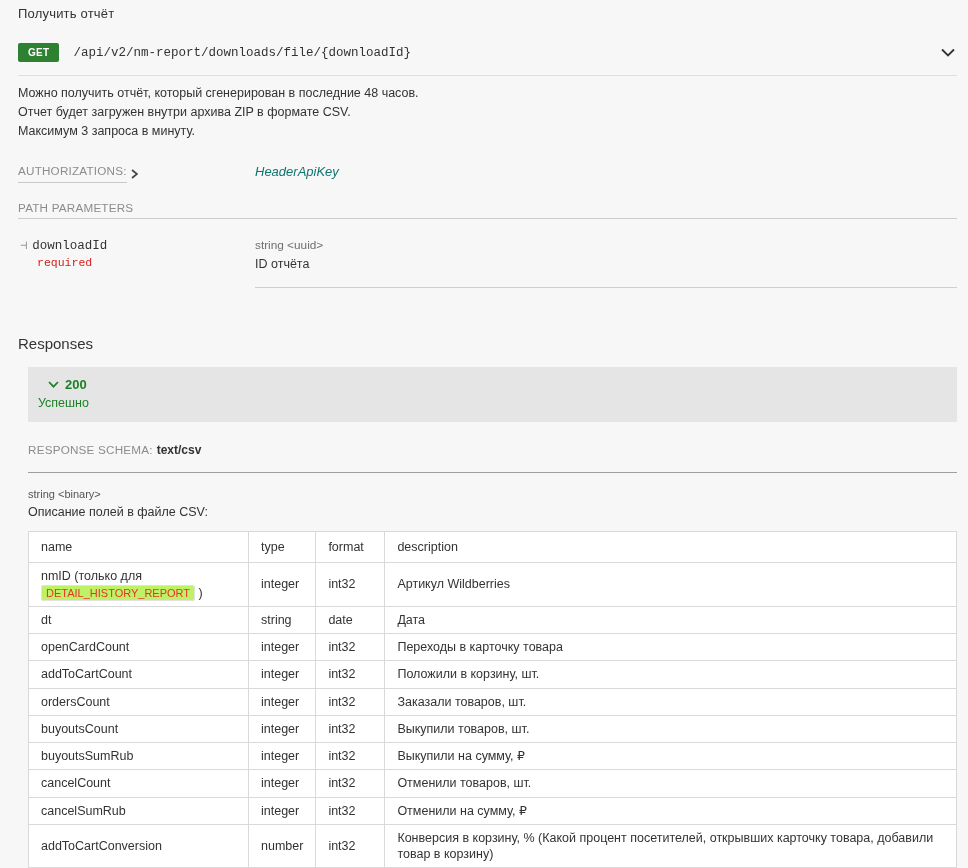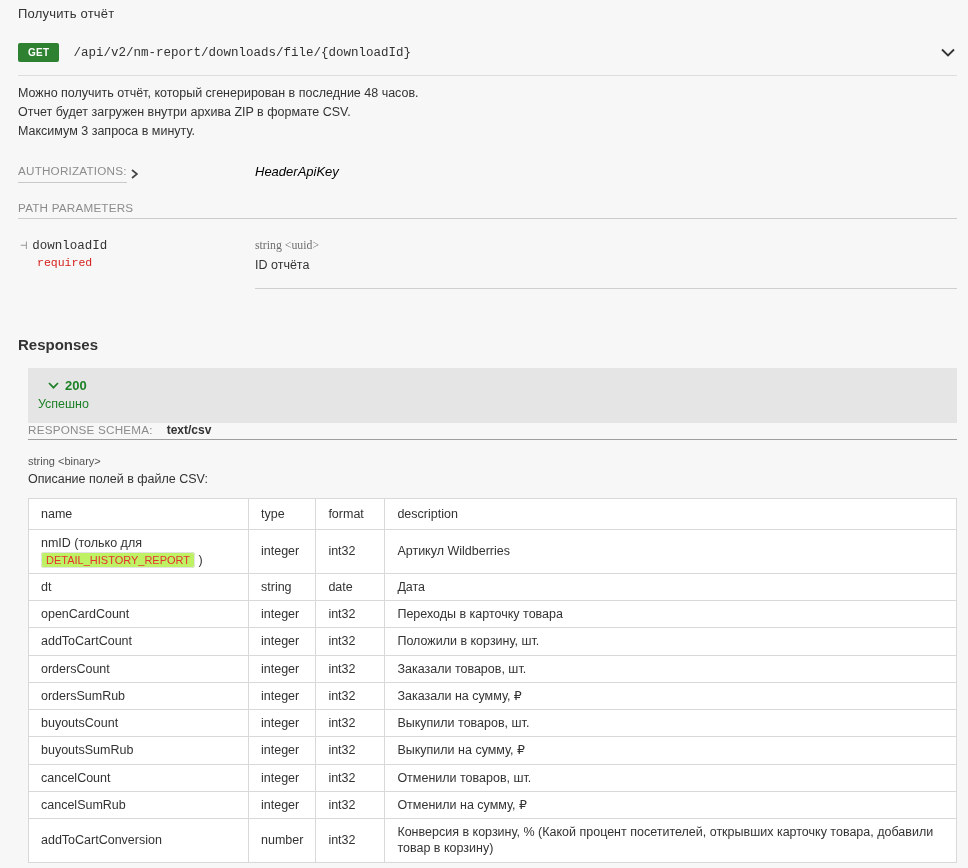--- a/index.html
+++ b/index.html
@@ -37,53 +37,53 @@
 
   
   .two-col { display: grid; grid-template-columns: 237px 1fr; }
 
   .section-label {
     font-size: 11.7px; color: #8c8c8c; letter-spacing: .2px;
   }
   .auth-row { margin-top: 25px; align-items: flex-start; }
   .auth-left { display: flex; align-items: center; gap: 4px; cursor: pointer; width: fit-content; }
   .auth-left .section-label { border-bottom: 1px solid #c9c9c9; padding-bottom: 5px; }
-  .auth-value { font-style: italic; font-size: 13px; color: #000000; }
+  .auth-value { font-style: italic; font-size: 13px; color: #0f766e; }
 
   .path-params-label {
     margin-top: 18px; padding-bottom: 4px;
     border-bottom: 1px solid #cccccc;
   }
 
   .param-row { padding-top: 19px; }
   .param-left { padding-left: 2px; }
   .param-name-line { display: flex; align-items: center; gap: 5px; }
   .tree-marker { color: #9a9a9a; font-size: 12px; }
   .param-name { font-size: 12.5px; color: #333; }
   .param-required { font-size: 11.5px; color: #d41f1c; margin: 3px 0 0 17px; }
   .param-right { padding-bottom: 16px; border-bottom: 1px solid #cfcfcf; }
-  .param-type { font-size: 11.8px; color: #6f6f6f; font-family: Liberation Serif, serif; }
+  .param-type { font-size: 11.8px; color: #6f6f6f; }
   .param-desc { margin-top: 5px; font-size: 12.5px; color: #333; }
 
   
-  .responses-heading { margin-top: 47px; font-size: 15px; font-weight: 700; color: #333; }
+  .responses-heading { margin-top: 47px; font-size: 15px; font-weight: 400; color: #333; }
 
   .response-section { margin-left: 10px; }
   .response-panel {
     margin-top: 15px;
     background: #e5e5e5;
     padding: 10px 10px 12px 10px;
   }
   .response-toggle { display: flex; align-items: center; gap: 6px; padding-left: 10px; cursor: pointer; }
   .response-code { color: #1d8127; font-weight: 700; font-size: 13px; }
   .response-desc { color: #1d8127; font-size: 12.5px; margin-top: 4px; }
 
   .schema-row {
-    display: flex; align-items: baseline; gap: 14px;
-    padding-bottom: 2px; border-bottom: 1px solid #9e9e9e;
+    margin-top: 21px; display: flex; align-items: baseline; gap: 4px;
+    padding-bottom: 15px; border-bottom: 1px solid #9e9e9e;
   }
   .schema-content-type { font-size: 12px; color: #333; font-weight: 600; }
 
   .type-line { margin-top: 15px; font-size: 11px; color: #555; }
   .csv-desc { margin-top: 5px; font-size: 12.5px; color: #333; }
 
   
   table.fields {
     margin-top: 12px;
     width: 100%;
@@ -223,26 +223,20 @@
             <td>int32</td>
             <td>Положили в корзину, шт.</td>
           </tr>
           <tr>
             <td>ordersCount</td>
             <td>integer</td>
             <td>int32</td>
             <td>Заказали товаров, шт.</td>
           </tr>
           <tr>
-            <td>ordersSumRub</td>
-            <td>integer</td>
-            <td>int32</td>
-            <td>Заказали на сумму, ₽</td>
-          </tr>
-          <tr>
             <td>buyoutsCount</td>
             <td>integer</td>
             <td>int32</td>
             <td>Выкупили товаров, шт.</td>
           </tr>
           <tr>
             <td>buyoutsSumRub</td>
             <td>integer</td>
             <td>int32</td>
             <td>Выкупили на сумму, ₽</td>

